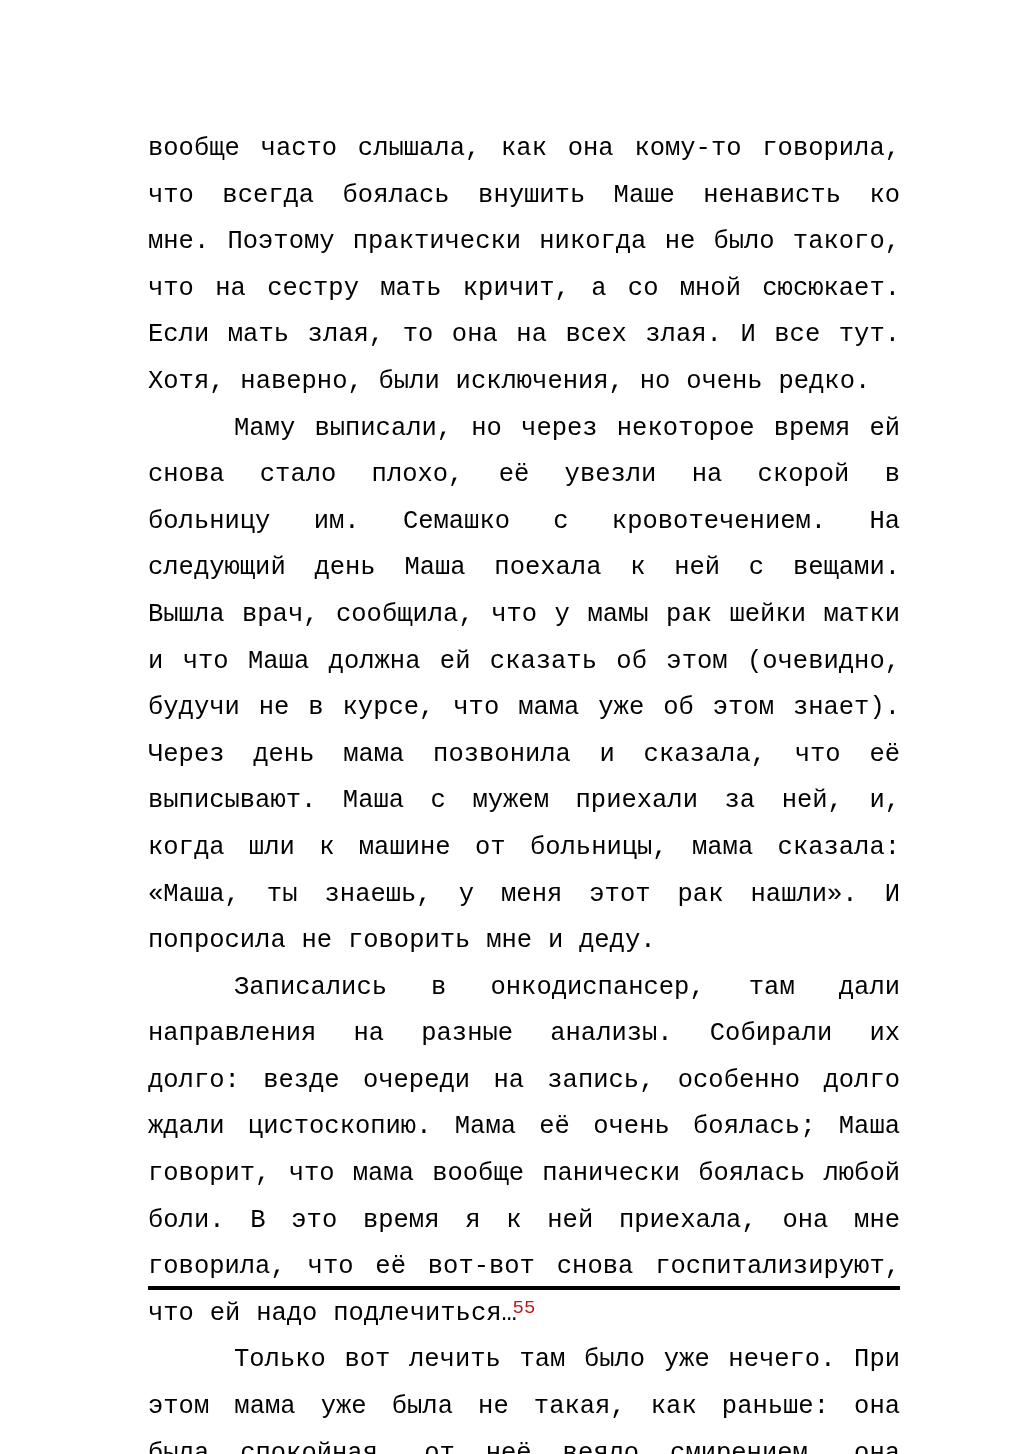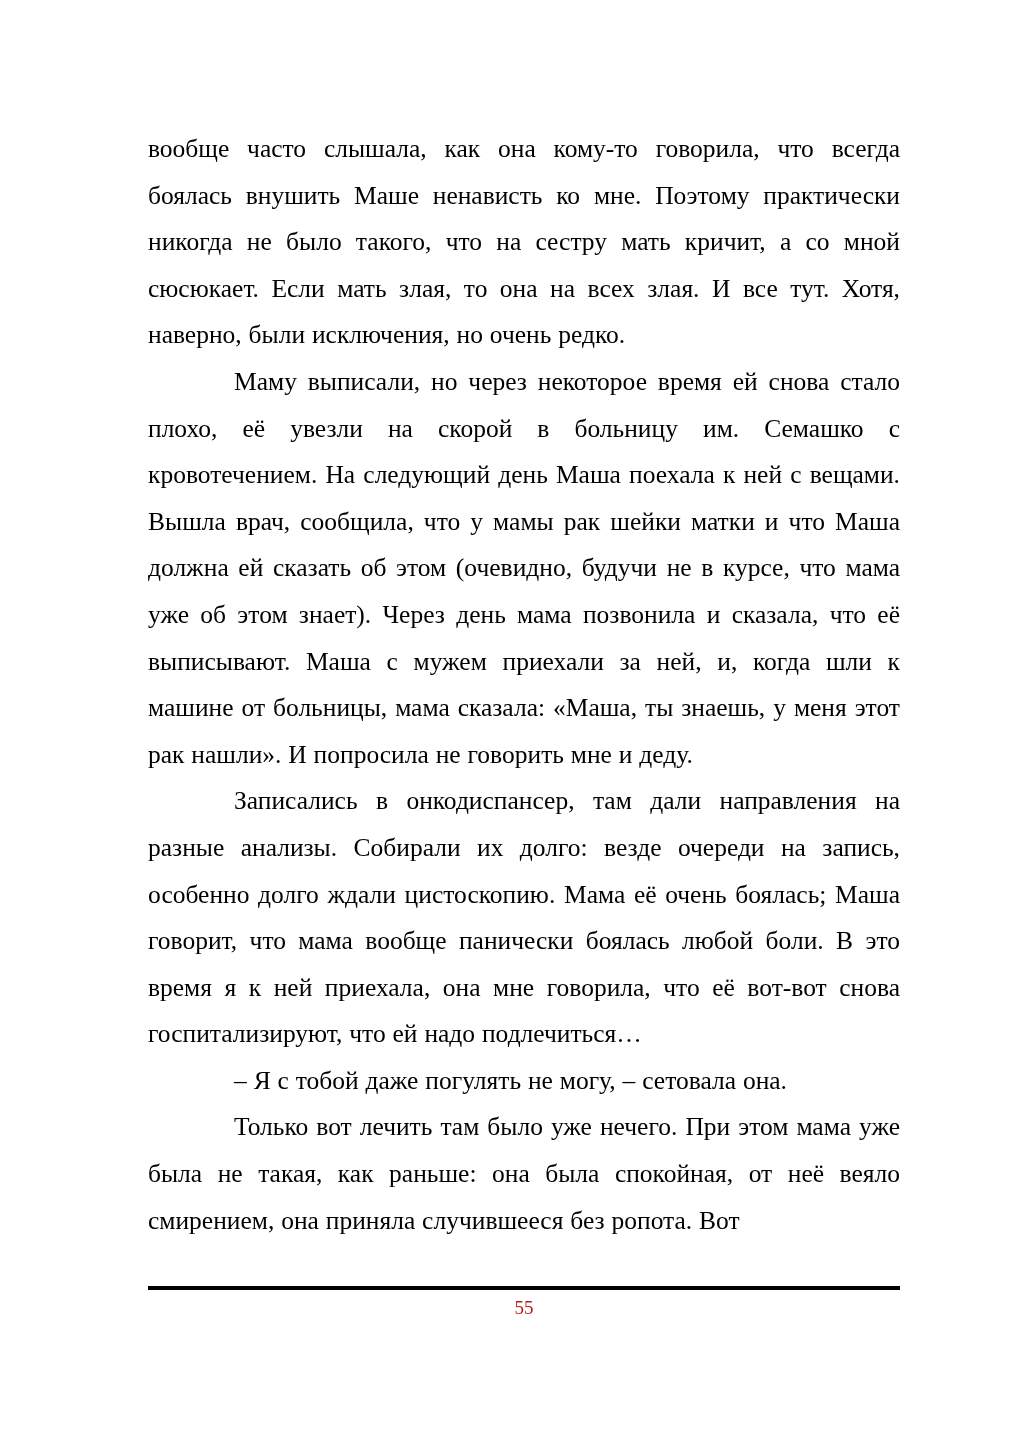--- a/index.html
+++ b/index.html
@@ -12,20 +12,21 @@
     font-family: "Liberation Serif", "DejaVu Serif", serif;
     color: #000000;
   }
   .page {
     position: relative;
     width: 1027px;
     height: 1454px;
     background: #ffffff;
     box-sizing: border-box;
     overflow: hidden;
+    font-family: Liberation Mono, monospace;
   }
   .text-block {
     position: absolute;
     left: 148px;
     top: 126px;
     width: 752px;
   }
   .para {
     margin: 0;
     font-size: 25.5px;
@@ -60,21 +61,20 @@
 </style>
 </head>
 <body>
 
 <div class="page">
 
   <div class="text-block">
     <p class="para no-indent">вообще часто слышала, как она кому-то говорила, что всегда боялась внушить Маше ненависть ко мне. Поэтому практически никогда не было такого, что на сестру мать кричит, а со мной сюсюкает. Если мать злая, то она на всех злая. И все тут. Хотя, наверно, были исключения, но очень редко.</p>
     <p class="para">Маму выписали, но через некоторое время ей снова стало плохо, её увезли на скорой в больницу им. Семашко с кровотечением. На следующий день Маша поехала к ней с вещами. Вышла врач, сообщила, что у мамы рак шейки матки и что Маша должна ей сказать об этом (очевидно, будучи не в курсе, что мама уже об этом знает). Через день мама позвонила и сказала, что её выписывают. Маша с мужем приехали за ней, и, когда шли к машине от больницы, мама сказала: «Маша, ты знаешь, у меня этот рак нашли». И попросила не говорить мне и деду.</p>
     <p class="para">Записались в онкодиспансер, там дали направления на разные анализы. Собирали их долго: везде очереди на запись, особенно долго ждали цистоскопию. Мама её очень боялась; Маша говорит, что мама вообще панически боялась любой боли. В это время я к ней приехала, она мне говорила, что её вот-вот снова госпитализируют, что ей надо подлечиться…</p>
-    <p class="para">– Я с тобой даже погулять не могу, – сетовала она.</p>
     <p class="para">Только вот лечить там было уже нечего. При этом мама уже была не такая, как раньше: она была спокойная, от неё веяло смирением, она приняла случившееся без ропота. Вот</p>
   </div>
 
   <div class="footer-rule"></div>
 
   <div class="page-number">55</div>
 
 </div>
 
 </body></html>

